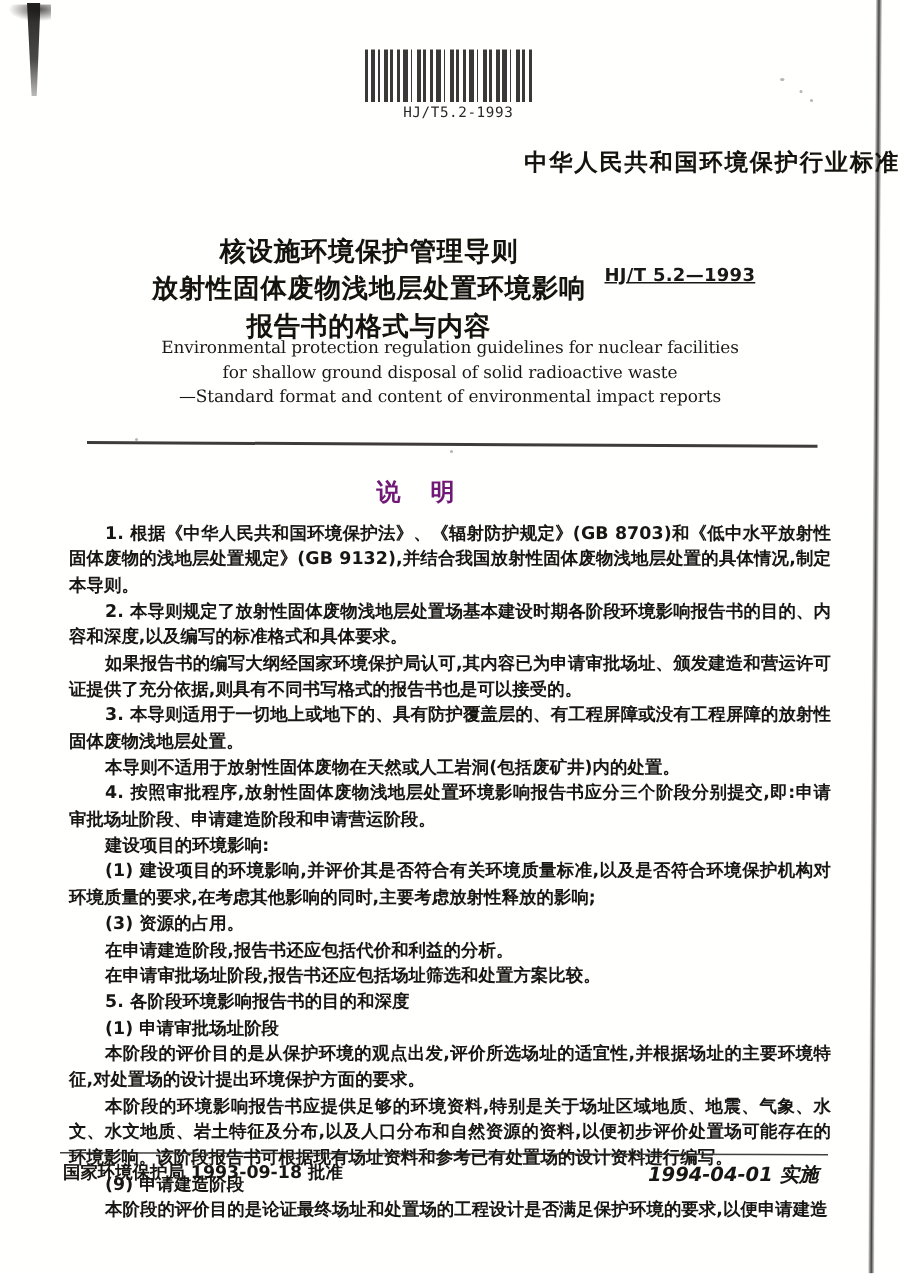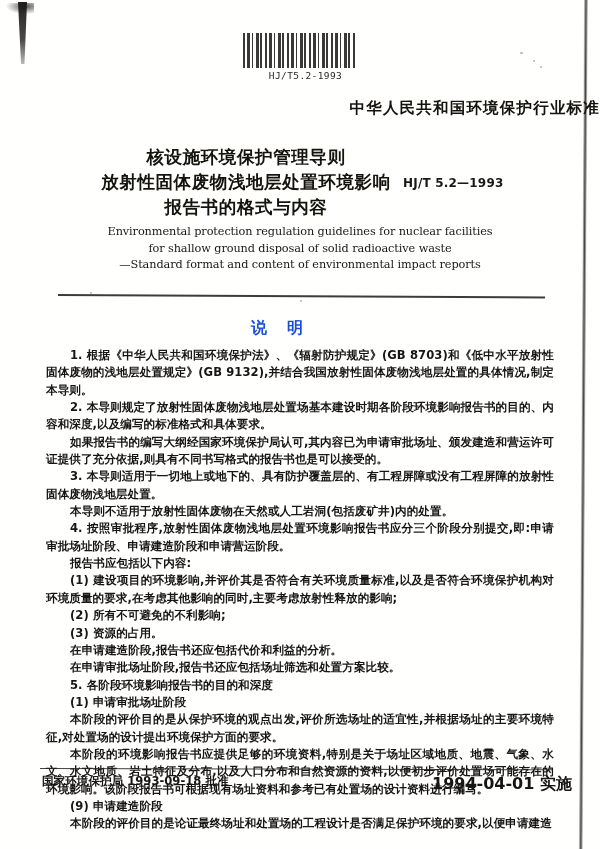--- a/index.html
+++ b/index.html
@@ -96,40 +96,41 @@
     width: 600px;
     text-align: right;
     font-size: 15.5px;
     font-weight: bold;
     letter-spacing: 1.2px;
     color: #17150f;
   }
   .main-title {
     position: absolute;
     left: 0;
-    top: 145px;
+    top: 156px;
     width: 548px;
     text-align: center;
   }
   .main-title .tline {
     font-size: 17.5px;
     font-weight: bold;
     letter-spacing: 0.6px;
     color: #17150f;
     line-height: 25px;
     margin-left: -56px;
   }
   .std-number {
     position: absolute;
     left: 403px;
     top: 176px;
     font-size: 12px;
     font-weight: bold;
     color: #1d1b18;
     letter-spacing: 0.2px;
+    text-decoration: underline;
   }
   .en-title {
     position: absolute;
     left: 0;
     top: 224px;
     width: 600px;
     text-align: center;
   }
   .en-title .eline {
     font-family: "DejaVu Serif", serif;
@@ -155,21 +156,21 @@
 
   
   .section-heading {
     position: absolute;
     left: 0;
     top: 318px;
     width: 554px;
     text-align: center;
     font-size: 16px;
     font-weight: bold;
-    color: #1d4ed8;
+    color: #701a75;
   }
   .section-heading .sp { display: inline-block; width: 20px; }
 
   
   .body-text {
     position: absolute;
     left: 46px;
     top: 347px;
     width: 508px;
     font-size: 11.6px;
@@ -201,23 +202,24 @@
     left: 42px;
     top: 774px;
     font-size: 11.6px;
     font-weight: bold;
     color: #1a1815;
   }
   .footer-right {
     position: absolute;
     left: 432px;
     top: 774px;
-    font-size: 16px;
+    font-size: 13px;
     font-weight: bold;
     color: #1a1815;
+    font-style: italic;
   }
   .page-number {
     position: absolute;
     left: 465px;
     top: 806px;
     font-size: 10.5px;
     color: #26241f;
     font-family: "DejaVu Serif", serif;
     margin-top: 47px;
   }
@@ -263,23 +265,22 @@
     <span>说</span><span class="sp"></span><span>明</span>
   </div>
 
   <div class="body-text">
     <p>1. 根据《中华人民共和国环境保护法》、《辐射防护规定》(GB 8703)和《低中水平放射性固体废物的浅地层处置规定》(GB 9132),并结合我国放射性固体废物浅地层处置的具体情况,制定本导则。</p>
     <p>2. 本导则规定了放射性固体废物浅地层处置场基本建设时期各阶段环境影响报告书的目的、内容和深度,以及编写的标准格式和具体要求。</p>
     <p>如果报告书的编写大纲经国家环境保护局认可,其内容已为申请审批场址、颁发建造和营运许可证提供了充分依据,则具有不同书写格式的报告书也是可以接受的。</p>
     <p>3. 本导则适用于一切地上或地下的、具有防护覆盖层的、有工程屏障或没有工程屏障的放射性固体废物浅地层处置。</p>
     <p>本导则不适用于放射性固体废物在天然或人工岩洞(包括废矿井)内的处置。</p>
     <p>4. 按照审批程序,放射性固体废物浅地层处置环境影响报告书应分三个阶段分别提交,即:申请审批场址阶段、申请建造阶段和申请营运阶段。</p>
-    <p>报告书应包括以下内容:</p>
+    <p>建设项目的环境影响:</p>
     <p>(1) 建设项目的环境影响,并评价其是否符合有关环境质量标准,以及是否符合环境保护机构对环境质量的要求,在考虑其他影响的同时,主要考虑放射性释放的影响;</p>
-    <p>(2) 所有不可避免的不利影响;</p>
     <p>(3) 资源的占用。</p>
     <p>在申请建造阶段,报告书还应包括代价和利益的分析。</p>
     <p>在申请审批场址阶段,报告书还应包括场址筛选和处置方案比较。</p>
     <p>5. 各阶段环境影响报告书的目的和深度</p>
     <p>(1) 申请审批场址阶段</p>
     <p>本阶段的评价目的是从保护环境的观点出发,评价所选场址的适宜性,并根据场址的主要环境特征,对处置场的设计提出环境保护方面的要求。</p>
     <p>本阶段的环境影响报告书应提供足够的环境资料,特别是关于场址区域地质、地震、气象、水文、水文地质、岩土特征及分布,以及人口分布和自然资源的资料,以便初步评价处置场可能存在的环境影响。该阶段报告书可根据现有场址资料和参考已有处置场的设计资料进行编写。</p>
     <p>(9) 申请建造阶段</p>
     <p>本阶段的评价目的是论证最终场址和处置场的工程设计是否满足保护环境的要求,以便申请建造</p>
   </div>

